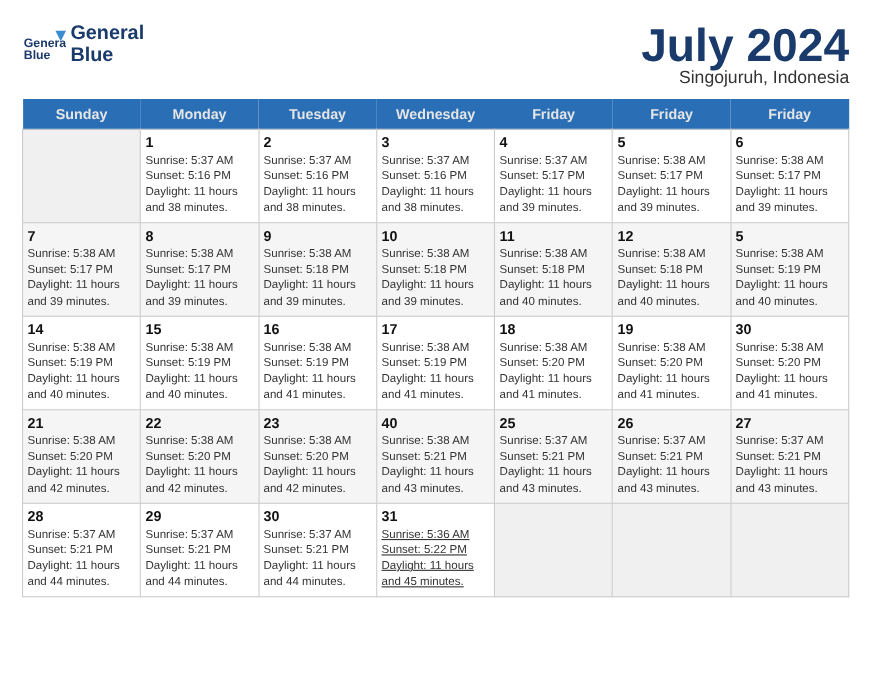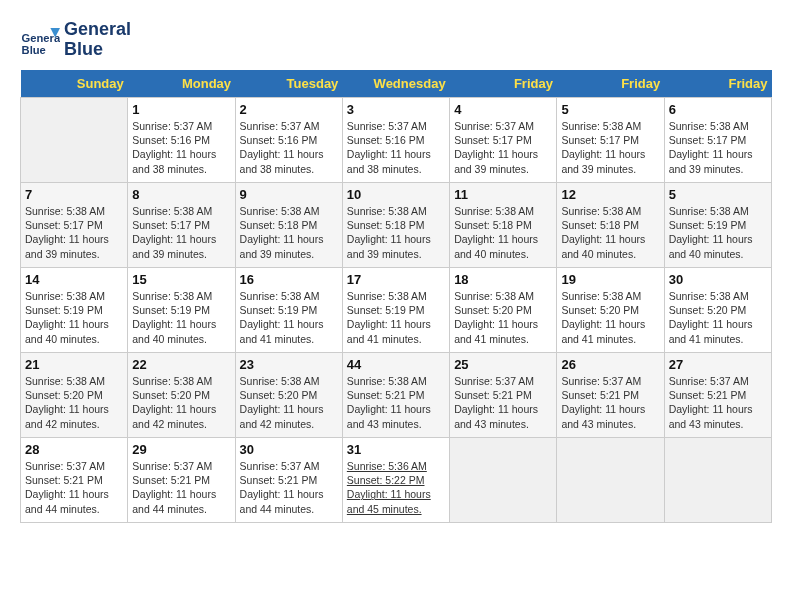--- a/index.html
+++ b/index.html
@@ -44,23 +44,23 @@
       font-size: 16px;
       color: #333;
     }
     table {
       width: 100%;
       border-collapse: collapse;
       font-size: 11px;
     }
     thead th {
       background: #2a6eb5;
-      color: #fde047;
+      color: #e5e5e5;
       padding: 6px 4px;
-      text-align: right;
+      text-align: center;
       font-size: 13px;
       font-weight: bold;
     }
     tbody td {
       border: 1px solid #ccc;
       vertical-align: top;
       padding: 4px;
       height: 85px;
       width: 14.28%;
     }
@@ -97,20 +97,24 @@
     <svg class="logo-icon" viewBox="0 0 50 50">
       <text x="2" y="28" font-size="14" font-weight="bold" fill="#1a3a6b">General</text>
       <text x="2" y="42" font-size="14" font-weight="bold" fill="#1a3a6b">Blue</text>
       <polygon points="38,10 50,10 44,22" fill="#3a8ed0"></polygon>
     </svg>
     <div class="logo-text">
       <div>General</div>
       <div>Blue</div>
     </div>
   </div>
+  <div class="title-block">
+    <div class="month-title">July 2024</div>
+    <div class="subtitle">Singojuruh, Indonesia</div>
+  </div>
 </div>
 
 <table>
   <thead>
     <tr>
     <th>Sunday</th>
         <th>Monday</th>
         <th>Tuesday</th>
         <th>Wednesday</th>
         <th>Friday</th>
@@ -282,21 +286,21 @@
 and 42 minutes.</div>
         </td>
         <td>
           <span class="day-num">23</span>
           <div class="cell-info" style="white-space: pre-line;">Sunrise: 5:38 AM
 Sunset: 5:20 PM
 Daylight: 11 hours
 and 42 minutes.</div>
         </td>
         <td>
-          <span class="day-num">44</span>
+          <span class="day-num">40</span>
           <div class="cell-info" style="white-space: pre-line;">Sunrise: 5:38 AM
 Sunset: 5:21 PM
 Daylight: 11 hours
 and 43 minutes.</div>
         </td>
         <td>
           <span class="day-num">25</span>
           <div class="cell-info" style="white-space: pre-line;">Sunrise: 5:37 AM
 Sunset: 5:21 PM
 Daylight: 11 hours

